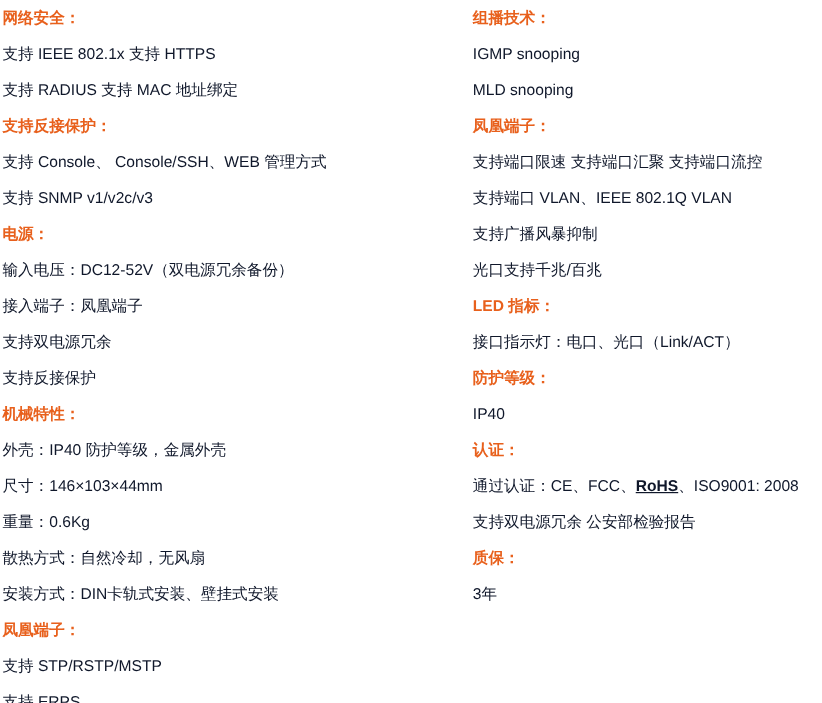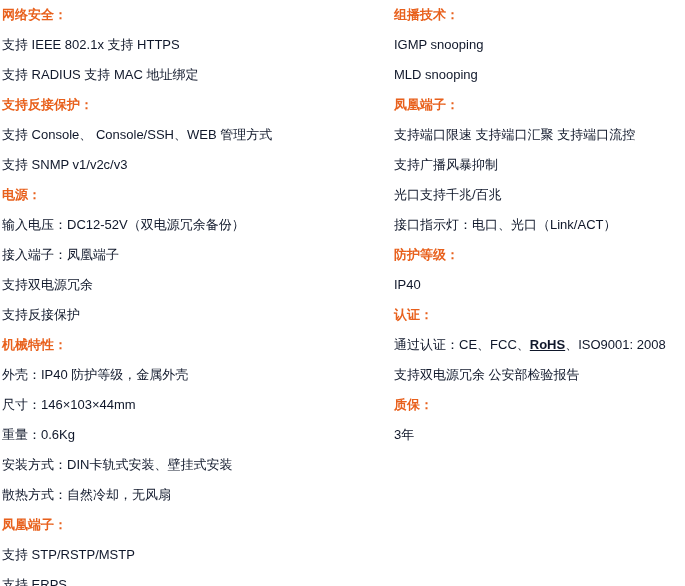--- a/index.html
+++ b/index.html
@@ -81,22 +81,22 @@
       <div class="line">接入端子：凤凰端子</div>
       <div class="line">支持双电源冗余</div>
       <div class="line">支持反接保护</div>
     </div>
 
     <div class="section">
       <div class="heading">机械特性：</div>
       <div class="line">外壳：IP40 防护等级，金属外壳</div>
       <div class="line">尺寸：146×103×44mm</div>
       <div class="line">重量：0.6Kg</div>
+      <div class="line">散热方式：自然冷却，无风扇</div>
       <div class="line">安装方式：DIN卡轨式安装、壁挂式安装</div>
-      <div class="line">散热方式：自然冷却，无风扇</div>
     </div>
 
     <div class="section">
       <div class="heading">凤凰端子：</div>
       <div class="line">支持 STP/RSTP/MSTP</div>
       <div class="line">支持 ERPS</div>
     </div>
 
   </div>
 
@@ -104,25 +104,27 @@
 
     <div class="section">
       <div class="heading">组播技术：</div>
       <div class="line">IGMP snooping</div>
       <div class="line">MLD snooping</div>
     </div>
 
     <div class="section">
       <div class="heading">凤凰端子：</div>
       <div class="line">支持端口限速 支持端口汇聚  支持端口流控</div>
+      <div class="line">支持端口 VLAN、IEEE  802.1Q  VLAN</div>
       <div class="line">支持广播风暴抑制</div>
       <div class="line">光口支持千兆/百兆</div>
     </div>
 
     <div class="section">
+      <div class="heading">LED 指标：</div>
       <div class="line">接口指示灯：电口、光口（Link/ACT）</div>
     </div>
 
     <div class="section">
       <div class="heading">防护等级：</div>
       <div class="line">IP40</div>
     </div>
 
     <div class="section">
       <div class="heading">认证：</div>

